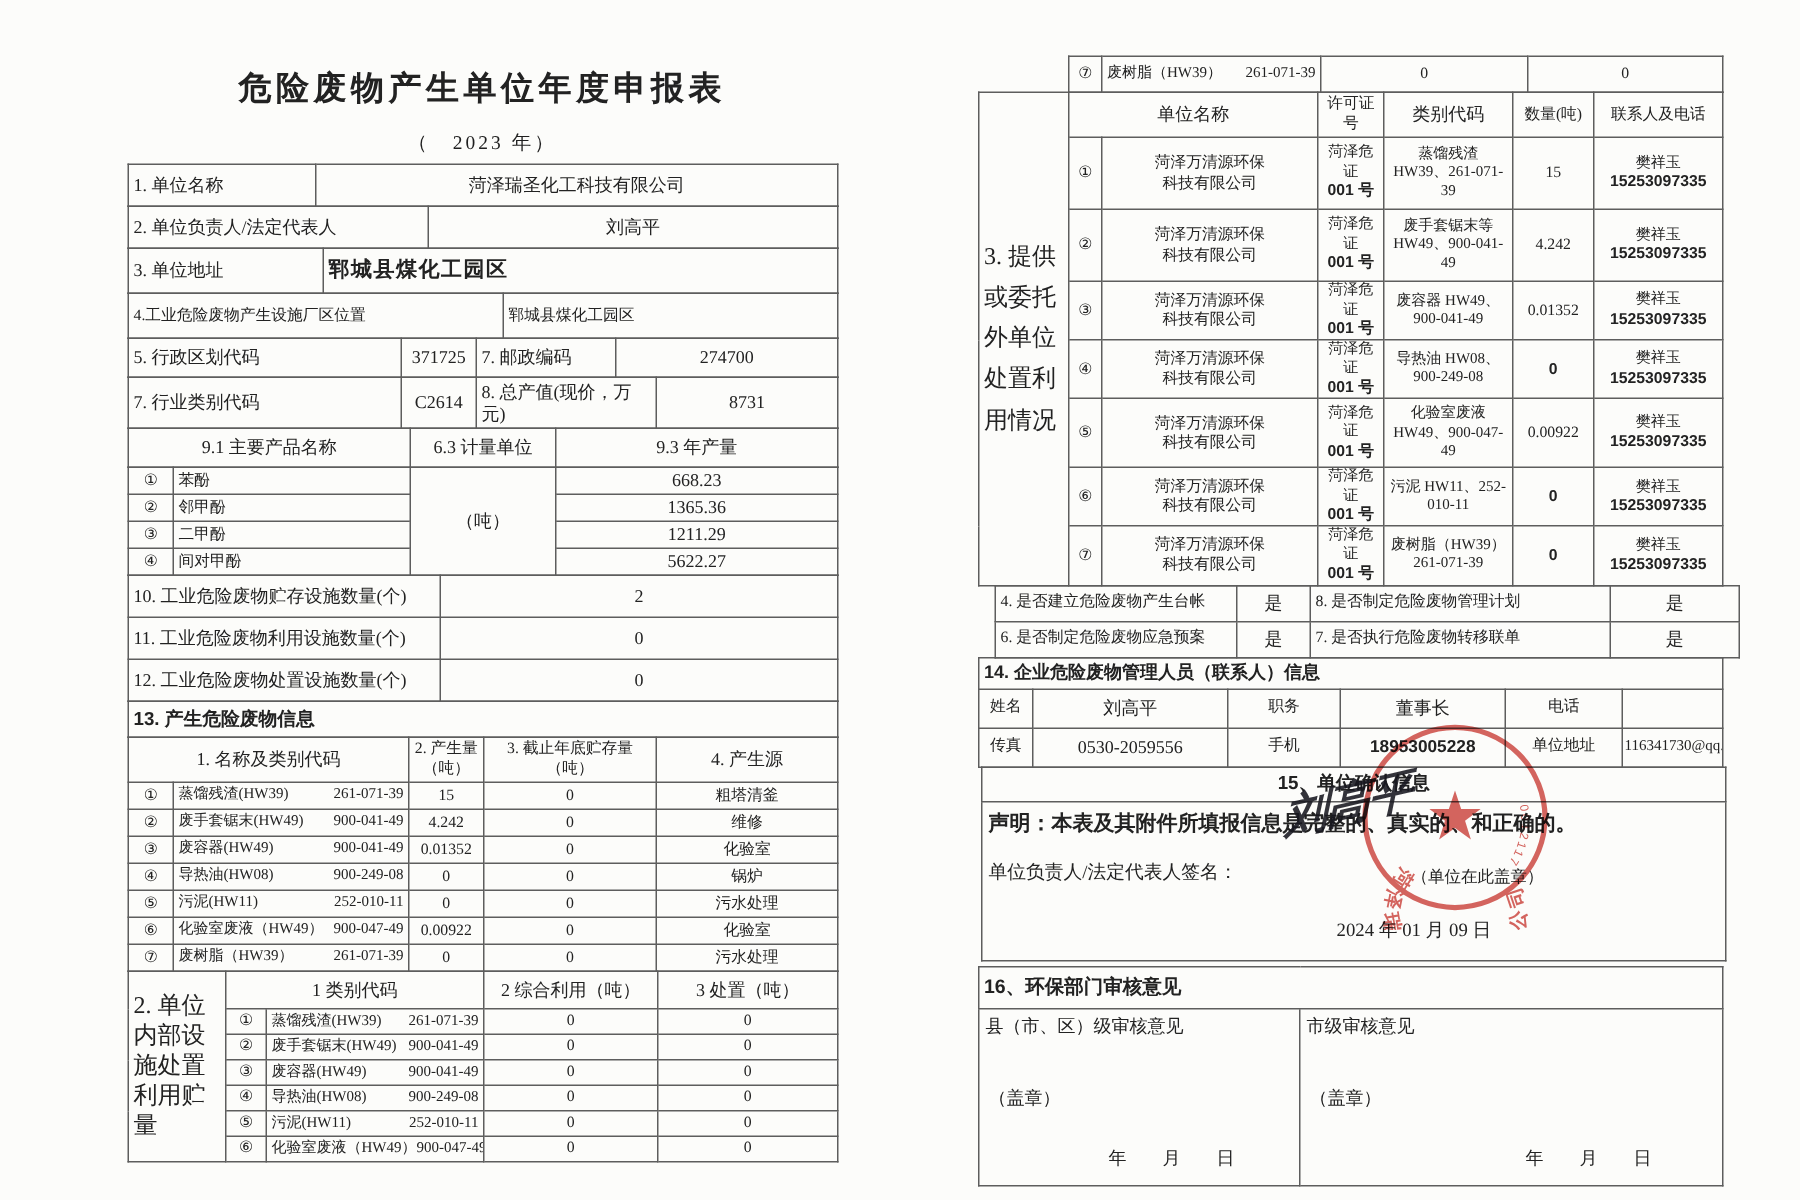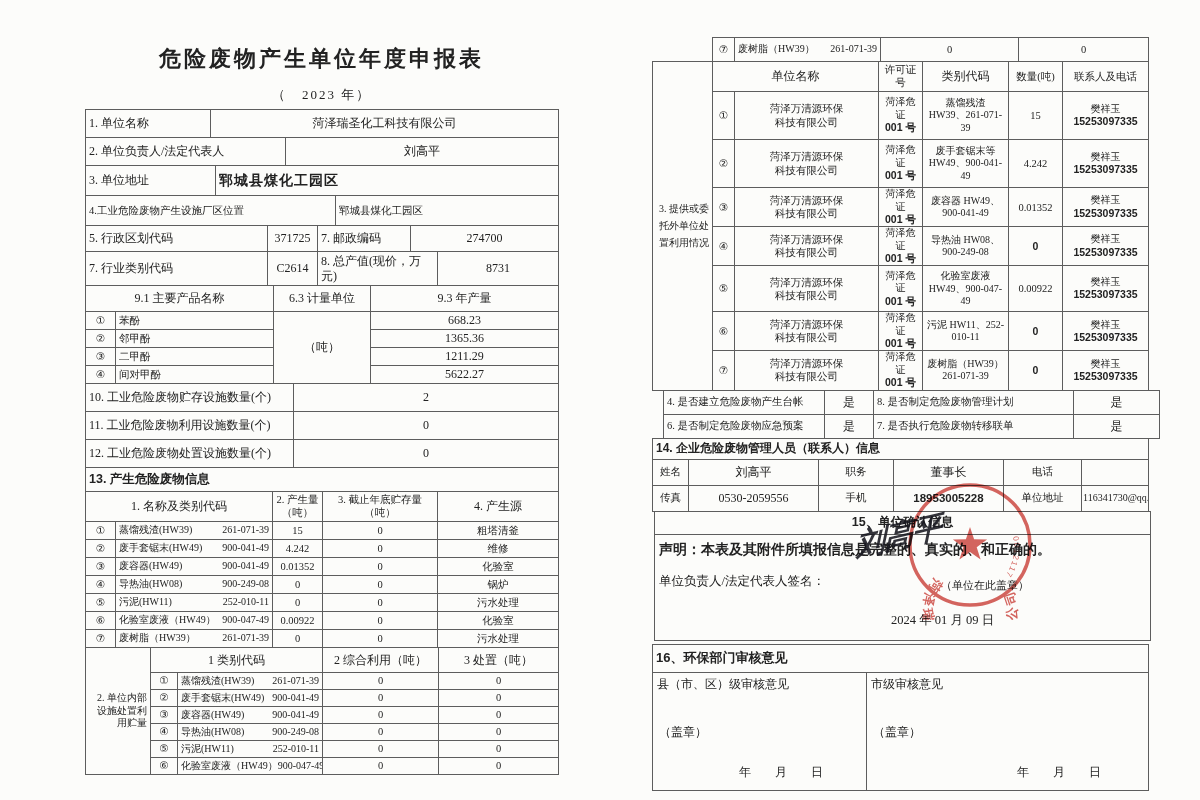--- a/index.html
+++ b/index.html
@@ -16,21 +16,21 @@
   table.t td{border:1px solid #5d5d5d;padding:0 3px;overflow:hidden;line-height:1.25;vertical-align:middle}
   .c{text-align:center}
   .sm{font-size:10.5px}
   .xs{font-size:10px}
   .b{font-weight:bold}
   .hei{font-family:"Liberation Sans","DejaVu Sans",sans-serif}
   .nc{display:flex;justify-content:space-between;align-items:center}
   .nc span{white-space:nowrap}
   .big{font-size:14px;font-weight:bold;letter-spacing:1px}
   .lbl{padding-left:4px}
-  .vlabel{text-align:right;line-height:1.6;font-size:10px}
+  .vlabel{text-align:left;line-height:1.6;font-size:16px}
   
   #t-row7{margin-left:63px}
   .relcell{position:relative}
   .abs{position:absolute;white-space:nowrap}
   .sig{position:absolute;left:206px;top:478px;font-size:30px;font-style:italic;font-weight:bold;
        letter-spacing:-1px;color:#181820;transform:rotate(-13deg) skewX(-12deg);opacity:.88;z-index:3}
   #stamp{position:absolute;left:246px;top:432px;width:150px;height:150px;z-index:4;
          mix-blend-mode:multiply;opacity:.85}
   .phone{font-family:"Liberation Sans","DejaVu Sans",sans-serif;font-weight:bold;font-size:10.5px}
   .gap{height:4px}

